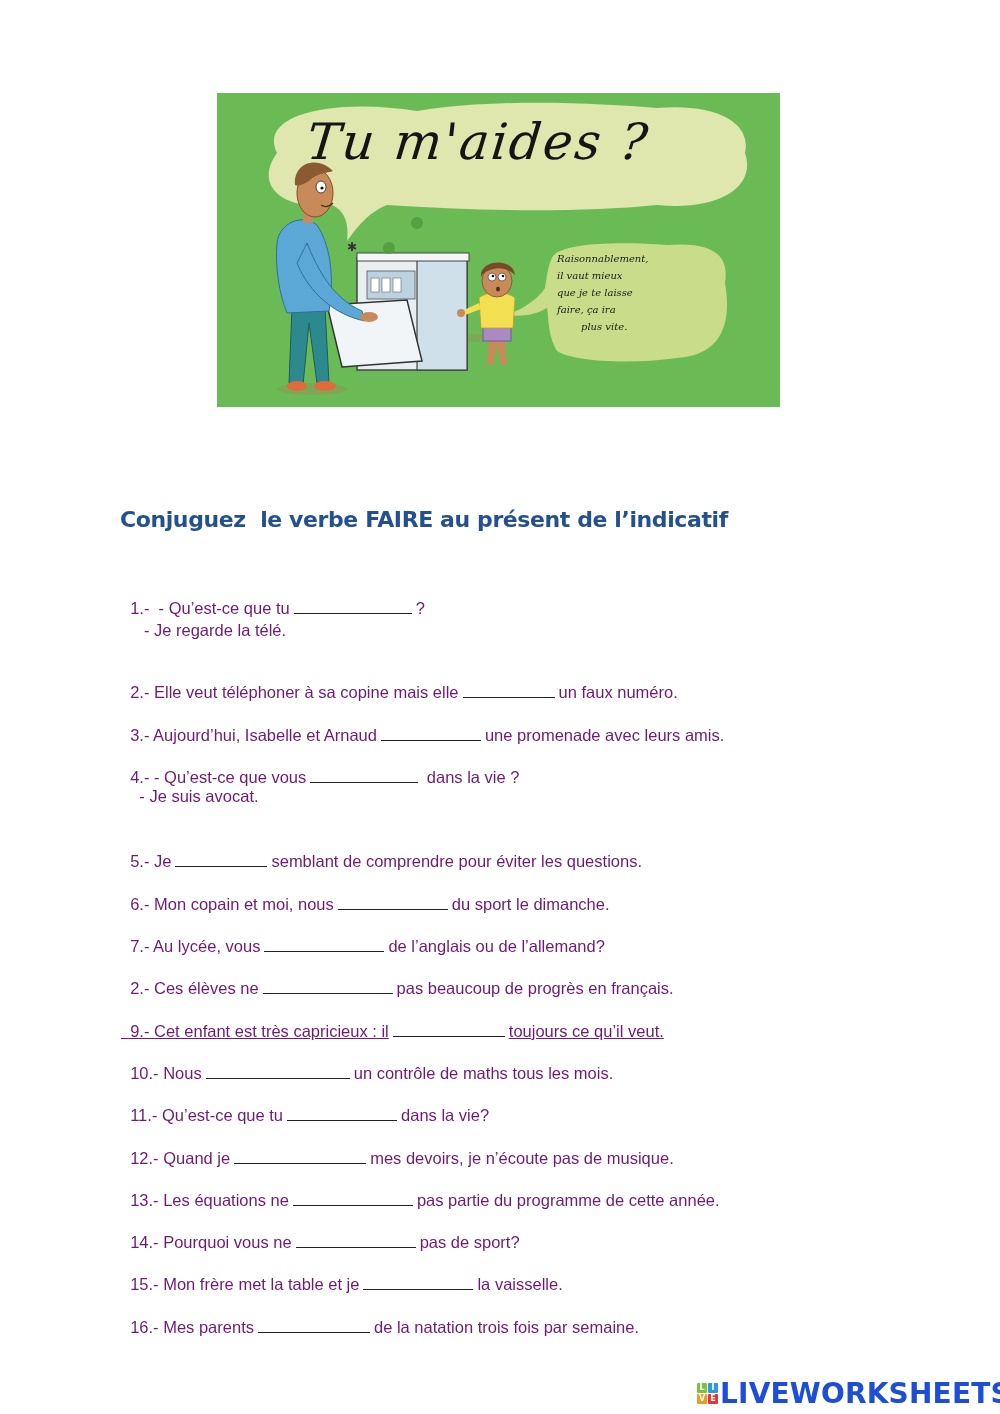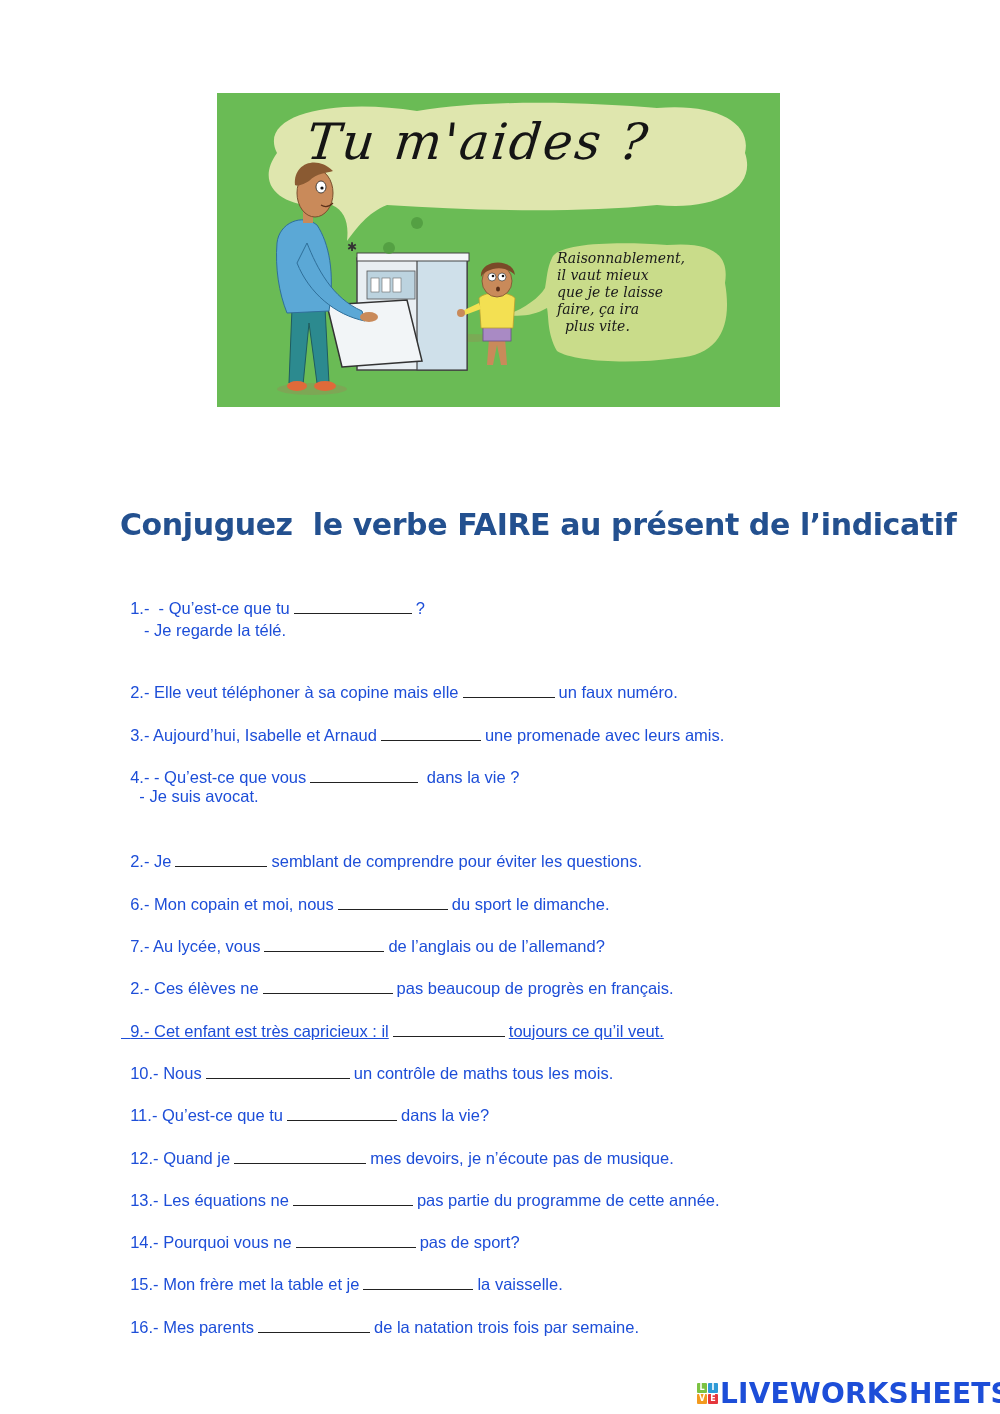--- a/index.html
+++ b/index.html
@@ -40,45 +40,45 @@
       letter-spacing: 2px;
       transform: skewX(-6deg);
     }
     .bubble-small-text {
       position: absolute;
       left: 340px;
       top: 157px;
       width: 160px;
       font-family: "DejaVu Serif", serif;
       font-style: italic;
-      font-size: 14px;
+      font-size: 10px;
       line-height: 17px;
       color: #1a1a1a;
     }
     .bubble-small-text span { display: block; }
-    .bubble-small-text span.indent { padding-left: 8px; }
+    .bubble-small-text span.indent { padding-left: 8px; margin-left: 16px; }
 
     .title {
       position: absolute;
       left: 120px;
       top: 507px;
       font-family: "DejaVu Sans", sans-serif;
       font-weight: bold;
-      font-size: 30px;
+      font-size: 22px;
       color: #23508f;
       letter-spacing: -0.4px;
       white-space: pre;
     }
 
     .question {
       position: absolute;
       left: 121px;
       font-family: "Liberation Sans", sans-serif;
       font-size: 16.5px;
-      color: #1d4ed8;
+      color: #701a75;
       white-space: pre;
       line-height: 20px;
     }
     .question .blank {
       display: inline-block;
       border-bottom: 1.3px solid #222;
       height: 14px;
       vertical-align: baseline;
       margin: 0 4px;
     }
@@ -208,21 +208,21 @@
 <div class="question" style="top:705px;">
   <span>3.- Aujourd’hui, Isabelle et Arnaud</span><span class="blank" style="width:100px;"></span><span>une promenade avec leurs amis.</span>
 </div>
 
 <div class="question" style="top:747px;">
   <span>4.- - Qu’est-ce que vous</span><span class="blank" style="width:108px;"></span><span> dans la vie ?</span>
 </div>
 <div class="question" style="top:786px;">    - Je suis avocat.</div>
 
 <div class="question" style="top:831px;">
-  <span>2.- Je</span><span class="blank" style="width:92px;"></span><span>semblant de comprendre pour éviter les questions.</span>
+  <span>5.- Je</span><span class="blank" style="width:92px;"></span><span>semblant de comprendre pour éviter les questions.</span>
 </div>
 
 <div class="question" style="top:874px;">
   <span>6.- Mon copain et moi, nous</span><span class="blank" style="width:110px;"></span><span>du sport le dimanche.</span>
 </div>
 
 <div class="question" style="top:916px;">
   <span>7.- Au lycée, vous</span><span class="blank" style="width:120px;"></span><span>de l’anglais ou de l’allemand?</span>
 </div>
 

